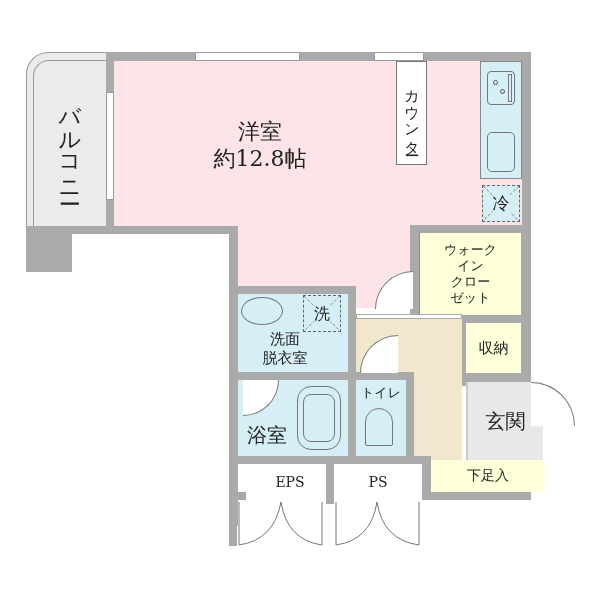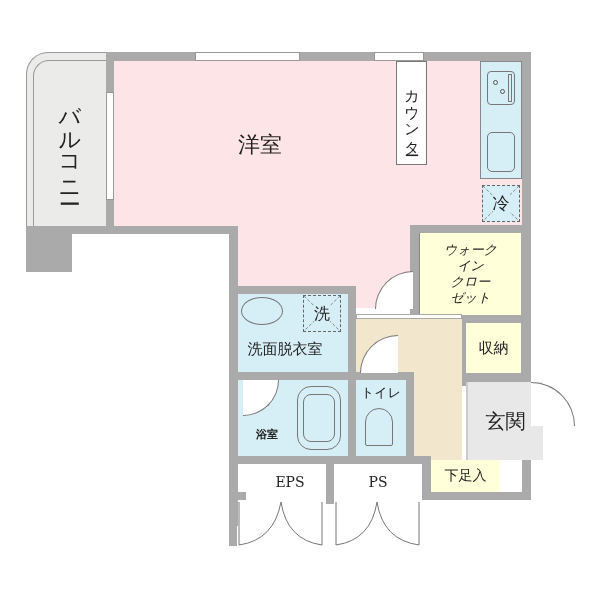--- a/index.html
+++ b/index.html
@@ -26,20 +26,21 @@
 <div class="abs wall" style="left:229px;top:492px;width:302px;height:8px;"></div>
 
 <div class="abs" style="left:195px;top:52px;width:105px;height:9px;background:#fff;border:1px solid #999;"></div>
 <div class="abs" style="left:374px;top:52px;width:50px;height:9px;background:#fff;border:1px solid #999;"></div>
 <div class="abs" style="left:106px;top:92px;width:8px;height:108px;background:#fff;border:1px solid #999;"></div>
 
 <div class="abs" style="left:114px;top:61px;width:408px;height:165px;background:#fde4e6;"></div>
 <div class="abs" style="left:238px;top:226px;width:174px;height:82px;background:#fde4e6;"></div>
 <div class="abs room" style="left:200px;top:110px;width:120px;height:70px;flex-direction:column;font-size:22px;">
   <span>洋室</span>
+  <span>約12.8帖</span>
 </div>
 
 <div class="abs room vtext" style="left:396px;top:61px;width:31px;height:104px;background:#fff;border:1px solid #777;font-size:15px;">
   <span>カウンター</span>
 </div>
 
 <div class="abs" style="left:480px;top:61px;width:42px;height:118px;background:#d6eef5;border:1px solid #888;"></div>
 <div class="abs" style="left:487px;top:71px;width:28px;height:34px;border:1px solid #777;border-radius:4px;">
   <div class="abs" style="left:5px;top:8px;width:5px;height:5px;border:1px solid #555;border-radius:50%;"></div>
   <div class="abs" style="left:12px;top:17px;width:5px;height:5px;border:1px solid #555;border-radius:50%;"></div>
@@ -48,47 +49,47 @@
 <div class="abs" style="left:487px;top:132px;width:28px;height:40px;border:1px solid #777;border-radius:5px;"></div>
 <div class="abs room" style="left:482px;top:185px;width:38px;height:37px;background:#d6eef5;border:1px dashed #666;font-size:17px;">
   <svg class="abs" style="left:0;top:0;" width="36" height="35">
       <line x1="0" y1="0" x2="36" y2="35" stroke="#888" stroke-dasharray="3,2"></line>
       <line x1="36" y1="0" x2="0" y2="35" stroke="#888" stroke-dasharray="3,2"></line>
     </svg>
   <span style="position:relative;background:#d6eef5;">冷</span>
 </div>
 
 <div class="abs wall" style="left:410px;top:225px;width:112px;height:96px;"></div>
-<div class="abs room" style="left:419px;top:233px;width:102px;height:82px;background:#ffffd9;flex-direction:column;font-size:13px;border-left:1px solid #888;font-style:italic;">
+<div class="abs room" style="left:419px;top:233px;width:102px;height:82px;background:#ffffd9;flex-direction:column;font-size:13px;border-left:1px solid #888;">
   <span>ウォーク</span>
   <span>イン</span>
   <span>クロー</span>
   <span>ゼット</span>
 </div>
 <div class="abs" style="left:375px;top:271px;width:38px;height:38px;border:1px solid #777;border-radius:38px 0 0 0;border-right:none;border-bottom:none;background:#fff;"></div>
 
 <div class="abs wall" style="left:229px;top:286px;width:125px;height:8px;"></div>
 <div class="abs" style="left:238px;top:294px;width:110px;height:78px;background:#d6eef5;"></div>
 <div class="abs" style="left:241px;top:297px;width:42px;height:28px;border:1px solid #777;border-radius:50%;"></div>
 <div class="abs room" style="left:303px;top:295px;width:38px;height:37px;border:1px dashed #666;font-size:16px;">
   <svg class="abs" style="left:0;top:0;" width="36" height="35">
       <line x1="0" y1="0" x2="36" y2="35" stroke="#888" stroke-dasharray="3,2"></line>
       <line x1="36" y1="0" x2="0" y2="35" stroke="#888" stroke-dasharray="3,2"></line>
     </svg>
   <span style="position:relative;background:#d6eef5;">洗</span>
 </div>
-<div class="abs room" style="left:245px;top:328px;width:80px;height:42px;font-size:15px;">
+<div class="abs room" style="left:245px;top:328px;width:80px;height:42px;flex-direction:column;font-size:15px;">
   <span>洗面</span>
   <span>脱衣室</span>
 </div>
 
 <div class="abs wall" style="left:229px;top:372px;width:125px;height:8px;"></div>
 <div class="abs" style="left:238px;top:380px;width:110px;height:76px;background:#d6eef5;"></div>
 <div class="abs" style="left:243px;top:380px;width:36px;height:36px;border:1px solid #777;border-radius:0 0 36px 0;border-top:none;border-left:none;background:#fff;"></div>
-<div class="abs room" style="left:242px;top:420px;width:50px;height:30px;font-size:11px;font-weight:bold;">浴室</div>
+<div class="abs room" style="left:242px;top:420px;width:50px;height:30px;font-size:20px;">浴室</div>
 <div class="abs" style="left:297px;top:386px;width:44px;height:64px;border:1px solid #777;border-radius:14px;"></div>
 <div class="abs" style="left:303px;top:394px;width:32px;height:48px;border:1px solid #777;border-radius:8px;"></div>
 
 <div class="abs wall" style="left:348px;top:286px;width:8px;height:176px;"></div>
 
 <div class="abs" style="left:356px;top:318px;width:106px;height:144px;background:#f2e6cc;"></div>
 <div class="abs" style="left:356px;top:314px;width:106px;height:5px;background:#fff;border:1px solid #aaa;"></div>
 
 <div class="abs wall" style="left:356px;top:372px;width:58px;height:8px;"></div>
 <div class="abs wall" style="left:406px;top:372px;width:8px;height:90px;"></div>
@@ -96,21 +97,21 @@
 <div class="abs" style="left:360px;top:335px;width:38px;height:38px;border:1px solid #777;border-radius:38px 0 0 0;border-right:none;border-bottom:none;background:#fff;"></div>
 <div class="abs room" style="left:356px;top:380px;width:50px;height:26px;font-size:13px;">トイレ</div>
 <div class="abs" style="left:365px;top:408px;width:28px;height:38px;border:1px solid #777;border-radius:14px 14px 2px 2px;"></div>
 
 <div class="abs wall" style="left:462px;top:318px;width:60px;height:68px;"></div>
 <div class="abs room" style="left:466px;top:323px;width:55px;height:50px;background:#ffffd9;font-size:15px;">収納</div>
 
 <div class="abs room" style="left:466px;top:382px;width:77px;height:78px;background:#e8e8e8;font-size:20px;border-left:2px solid #ccc;">玄関</div>
 <div class="abs" style="left:531px;top:382px;width:44px;height:44px;border:1px solid #777;border-radius:0 44px 0 0;border-left:none;border-bottom:none;background:#fff;"></div>
 
-<div class="abs room" style="left:431px;top:460px;width:69px;height:32px;background:#ffffd9;font-size:14px;">下足入</div>
+<div class="abs room" style="left:431px;top:460px;width:114px;height:32px;background:#ffffd9;font-size:14px;">下足入</div>
 <div class="abs wall" style="left:422px;top:456px;width:9px;height:40px;"></div>
 
 <div class="abs wall" style="left:229px;top:456px;width:202px;height:8px;"></div>
 <div class="abs room" style="left:238px;top:464px;width:88px;height:38px;background:#fff;font-size:14px;margin-left:8px;">EPS</div>
 <div class="abs wall" style="left:326px;top:464px;width:8px;height:40px;"></div>
 <div class="abs room" style="left:334px;top:464px;width:88px;height:38px;background:#fff;font-size:14px;">PS</div>
 <svg class="abs" style="left:229px;top:500px;" width="210" height="50">
   <path d="M10 2 V45 Q45 40 52 2 Q58 40 93 45 V2" fill="none" stroke="#777"></path>
   <path d="M107 2 V45 Q142 40 148 2 Q154 40 190 45 V2" fill="none" stroke="#777"></path>
 </svg>

